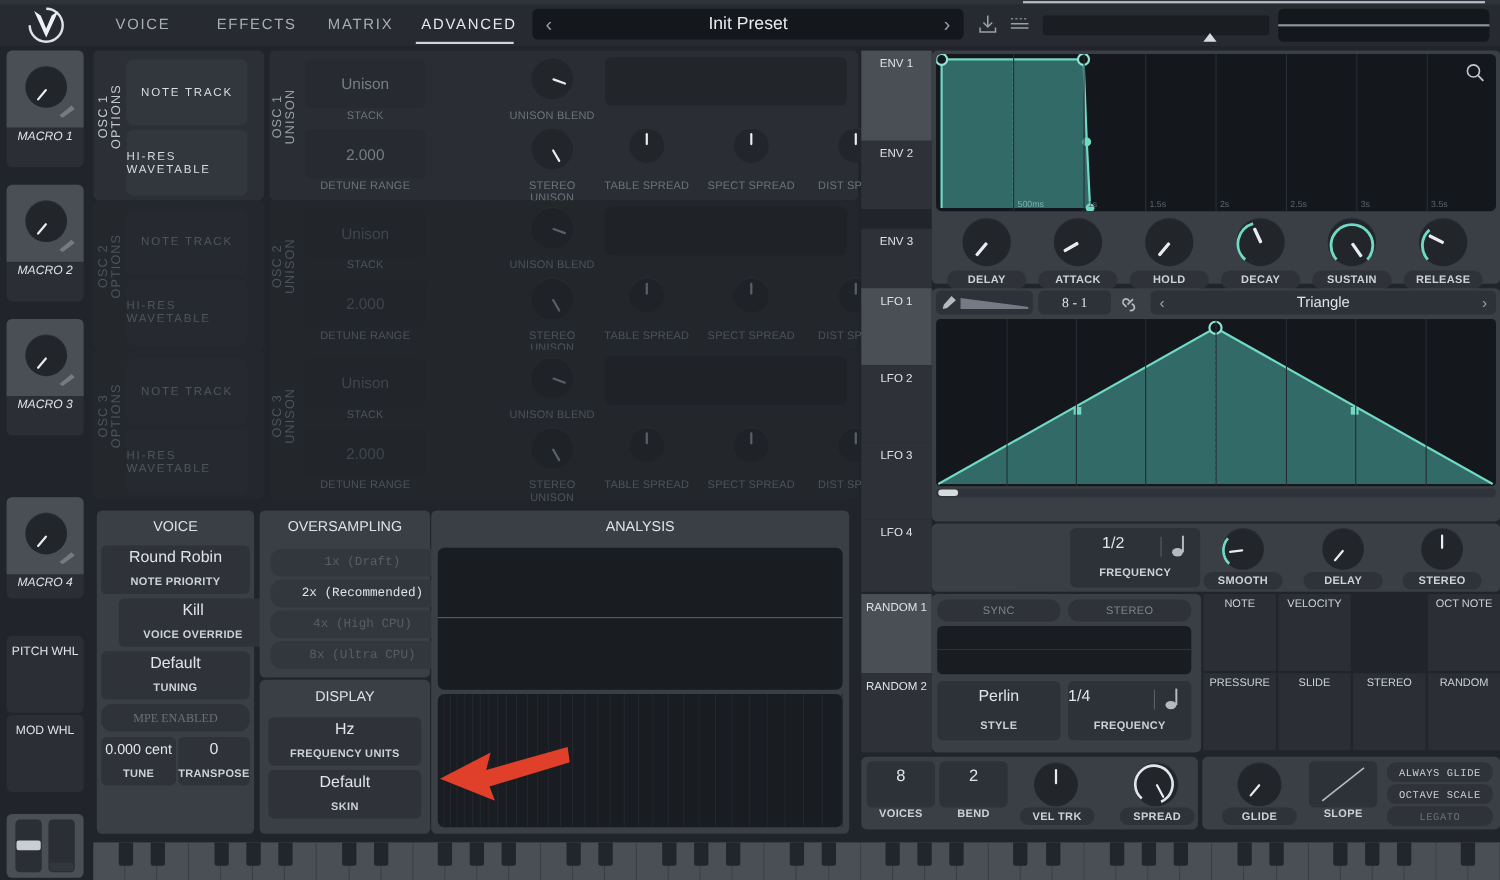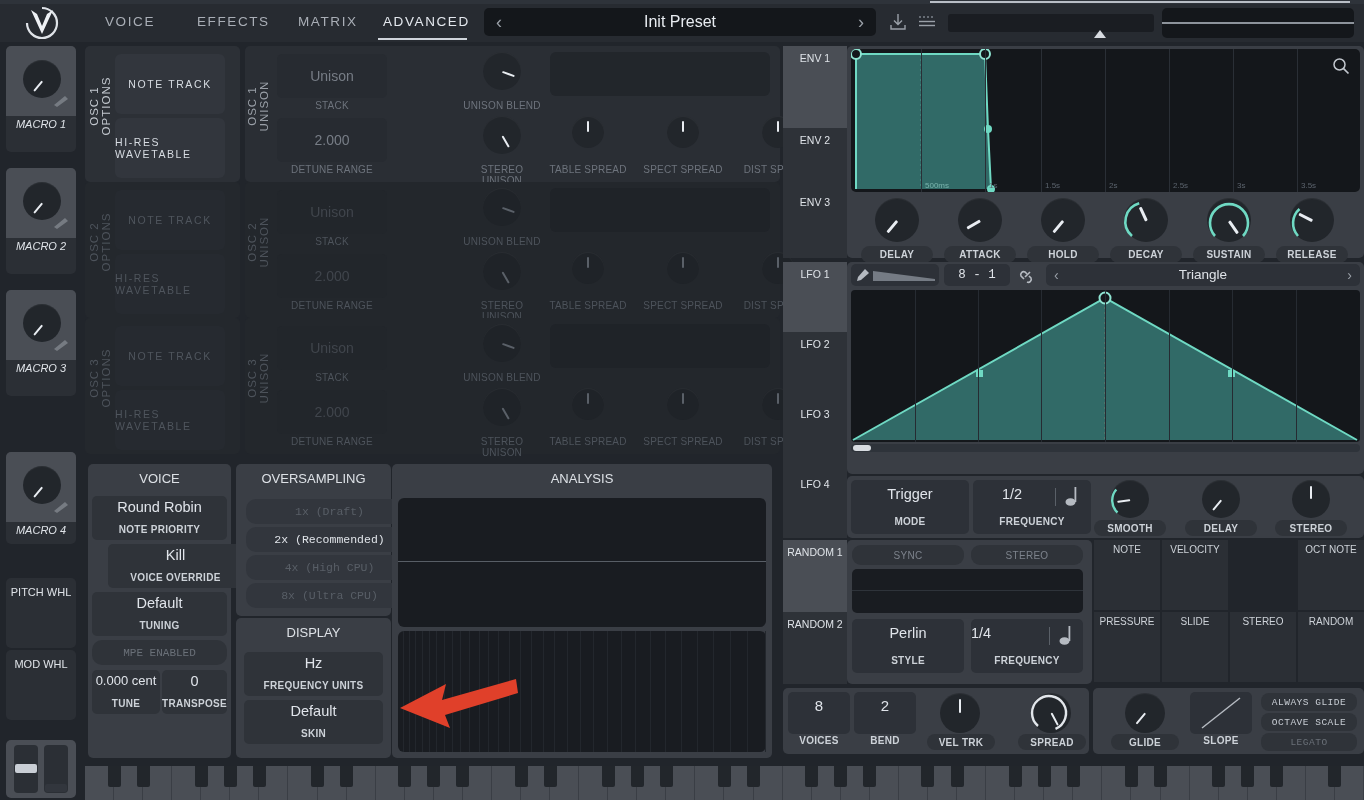--- a/index.html
+++ b/index.html
@@ -8,21 +8,21 @@
     background: #1b1e23;
     font-family: "Liberation Sans", sans-serif;
     overflow: hidden;
     color: #c8ccd2;
     -webkit-font-smoothing: antialiased;
   }
   .app { position: relative; width: 1364px; height: 800px; background:#21252b; }
   .deep  { background:#191c21; border-radius:5px; }
   .lbl   { font-size:10px; letter-spacing:.2px; color:#b9bec6; text-align:center; }
   .lbl-dim { color:#6d737c; }
-  .mono  { font-family:Liberation Mono, monospace; }
+  .mono  { font-family:Liberation Serif, serif; }
   .ctr { display:flex; align-items:center; justify-content:center; }
 
   
   #topbar { position:absolute; left:0; top:0; width:1364px; height:42px; background:#272b31; }
   #logo { position:absolute; left:20px; top:4px; width:44px; height:36px; }
   .tab { position:absolute; top:14px; font-size:13.5px; letter-spacing:1.6px; color:#a9aeb6; cursor:pointer; }
   .tab.active { color:#e4e8ee; }
   #tabunder { position:absolute; height:2px; background:#cfd4da; top:38px; }
   #presetbar { position:absolute; left:484px; top:8px; width:392px; height:28px; background:#14171b; border-radius:5px; }
   #presetname { position:absolute; left:0; top:0; width:392px; height:28px; line-height:28px; text-align:center;
@@ -466,21 +466,21 @@
     </svg>
   </div>
 
   <div>
     <div class="modtab sel" style="top:46px;height:82px">
         <span>ENV 1</span>
       </div>
     <div class="modtab" style="top:128px;height:62px">
         <span>ENV 2</span>
       </div>
-    <div class="modtab" style="top:190px;height:68px">
+    <div class="modtab" style="top:208px;height:68px">
         <span>ENV 3</span>
       </div>
 
     <div class="modtab sel" style="top:262px;height:70px">
         <span>LFO 1</span>
       </div>
     <div class="modtab" style="top:332px;height:70px">
         <span>LFO 2</span>
       </div>
     <div class="modtab" style="top:402px;height:70px">
@@ -618,24 +618,20 @@
       <div class="lfotick" style="left:381px"></div>
       <div class="lfotick" style="left:445px"></div>
     </div>
 
     <div id="lfobar">
       <div id="lfobarthumb"></div>
     </div>
   </div>
 
   <div id="lfoctl">
-    <div class="modebox" style="left:4px;top:4px;width:118px;height:54px">
-      <div class="rowval" style="top:6px">Trigger</div>
-      <div class="rowlab" style="top:36px">MODE</div>
-    </div>
 
     <div class="modebox" style="left:126px;top:4px;width:118px;height:54px">
       <div style="position:absolute;left:0;top:6px;width:78px;text-align:center;font-size:14.5px;color:#e0e4ea">1/2</div>
       <div style="position:absolute;left:82px;top:8px;width:1px;height:18px;background:#5a6068"></div>
       <svg style="position:absolute;left:92px;top:6px" width="16" height="22" viewBox="0 0 16 22">
         <ellipse cx="5.5" cy="16" rx="5" ry="3.8" fill="#b5bac1"></ellipse>
         <rect x="9.5" y="1" width="1.8" height="15" fill="#b5bac1"></rect>
       </svg>
       <div class="rowlab" style="top:36px">FREQUENCY</div>
     </div>

